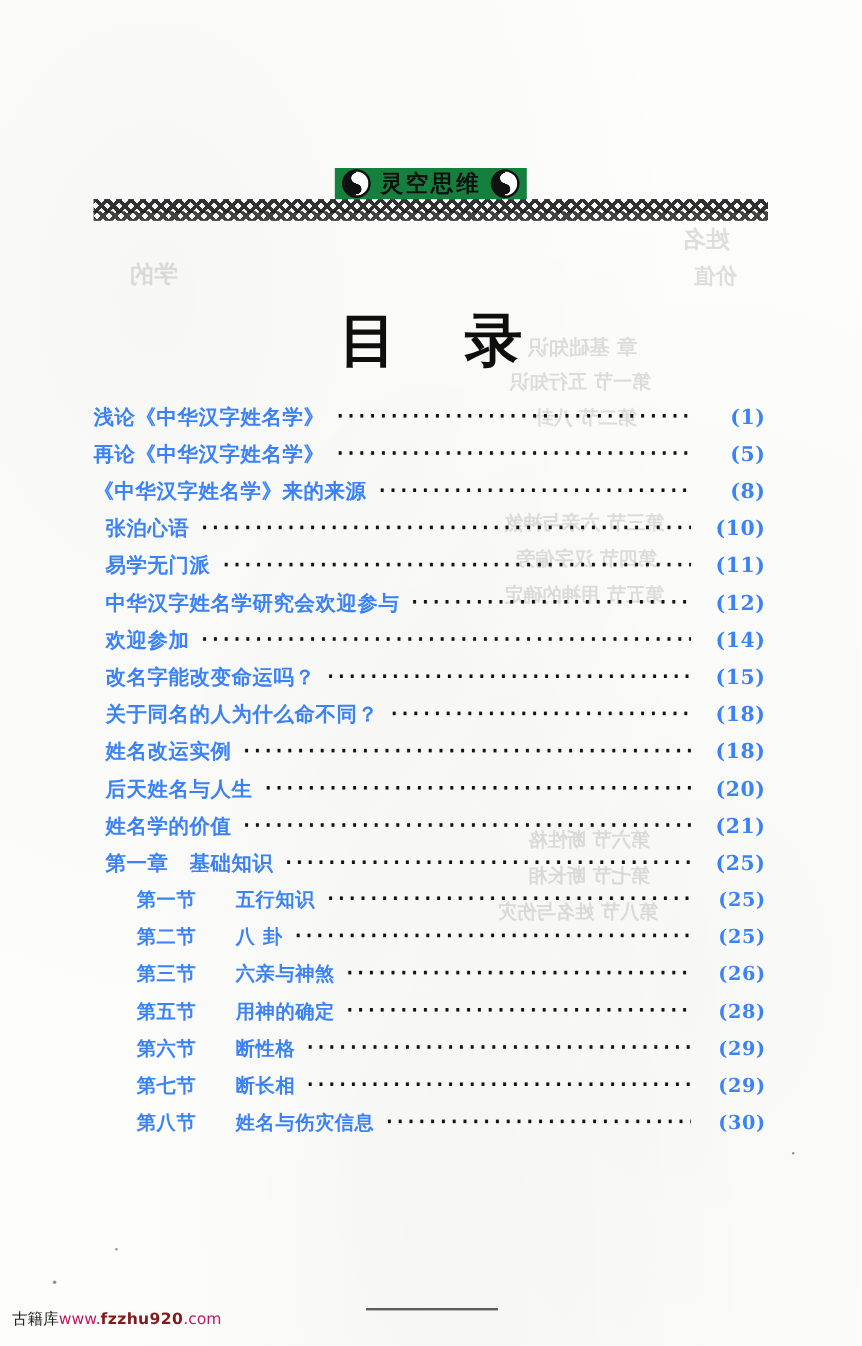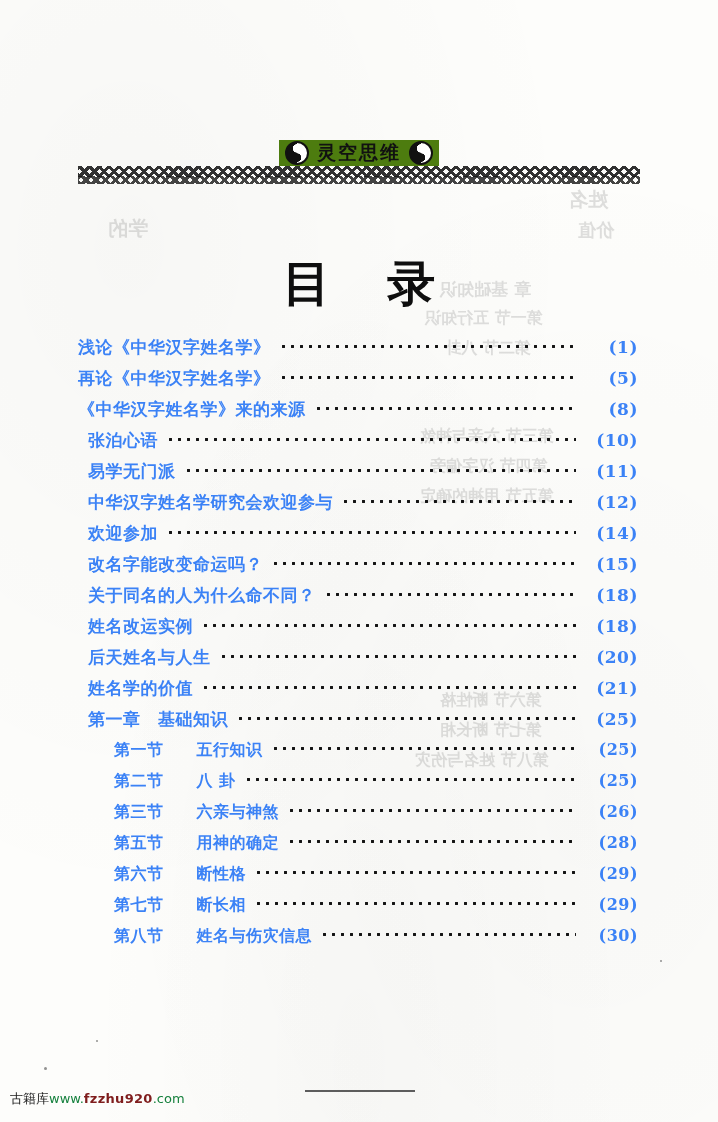--- a/index.html
+++ b/index.html
@@ -56,21 +56,21 @@
   .zigzag.z2 { top: 36px; height: 8px; opacity: 0.8; }
 
   .header-title {
     position: absolute;
     left: 50%;
     top: 0;
     transform: translateX(-50%);
     display: flex;
     align-items: center;
     gap: 8px;
-    background: #4d7c0f;
+    background: #15803d;
     padding: 0 6px;
     z-index: 3;
   }
   .taiji {
     width: 24px;
     height: 24px;
     border-radius: 50%;
     background:
       radial-gradient(circle at 50% 27%, #fff 4px, rgba(0,0,0,0) 4.5px),
       radial-gradient(circle at 50% 73%, #111 4px, rgba(0,0,0,0) 4.5px),
@@ -178,21 +178,21 @@
     bottom: 14px;
     font-family: "DejaVu Sans", "Liberation Sans", sans-serif;
     font-size: 13px;
     color: #2a2a2a;
     display: flex;
     align-items: baseline;
     gap: 0;
   }
   .footer .brand { color: #1a1a1a; }
   .footer .url-red { color: #7f1d1d; font-weight: bold; letter-spacing: 0.3px; }
-  .footer .url-dark { color: #15803d; }
+  .footer .url-dark { color: #be185d; }
 
   .bottom-rule {
     position: absolute;
     left: 305px;
     bottom: 30px;
     width: 110px;
     height: 2px;
     background: #2a2a2a;
     opacity: 0.75;
   }

